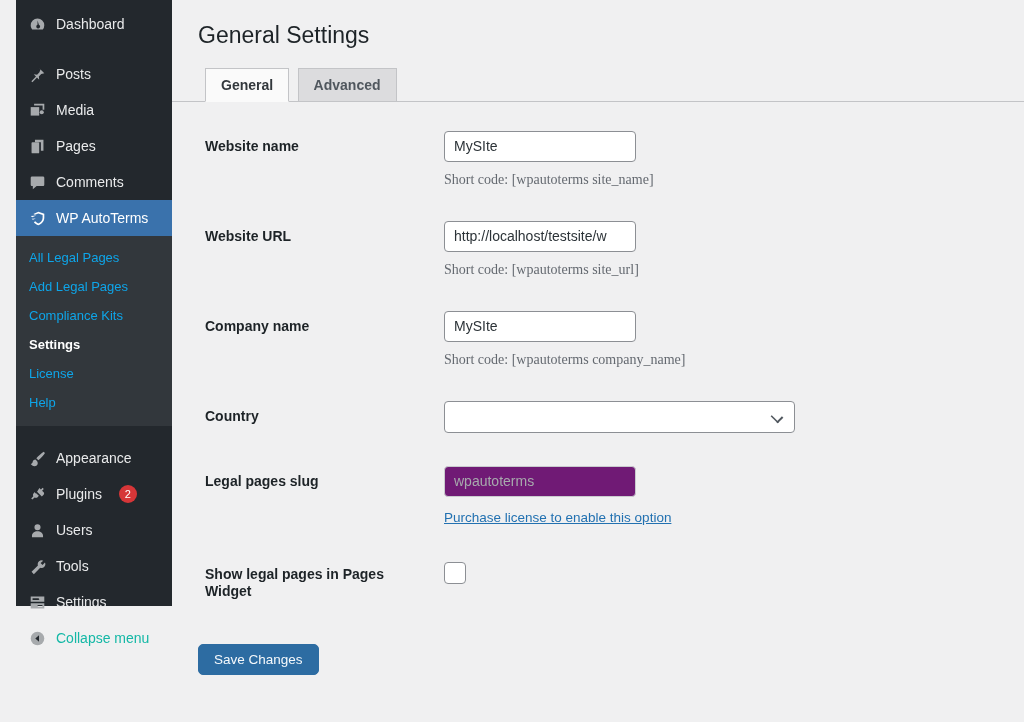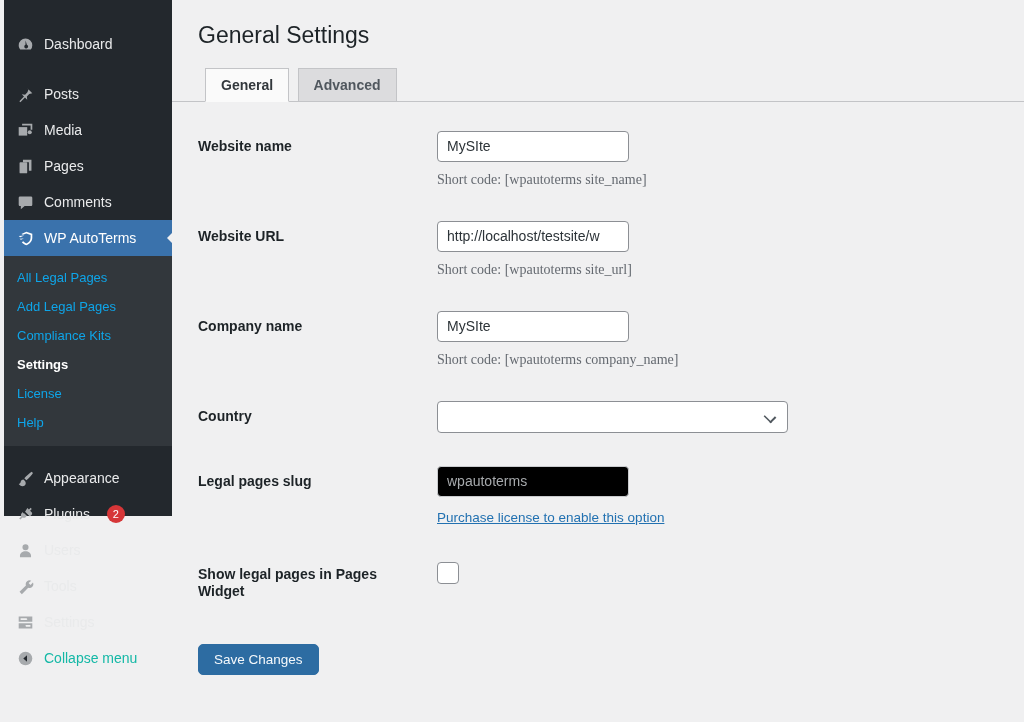--- a/index.html
+++ b/index.html
@@ -1,20 +1,20 @@
 <!DOCTYPE html>
 <html><head>
 <meta charset="utf-8">
 <style>
   * { box-sizing: border-box; margin: 0; padding: 0; }
   html,body { width:1024px; height:722px; overflow:hidden; }
   body { font-family:"Liberation Sans", sans-serif; background:#f0f0f1; color:#1d2327; }
 
   
-  .sidebar { position:absolute; left:4px; top:0; width:172px; height:516px; background:#23282d; padding-top:26px; }
+  .sidebar { position:absolute; left:16px; top:0; width:172px; height:606px; background:#23282d; padding-top:6px; }
   .menu-item { display:flex; align-items:center; gap:10px; padding:9px 10px 9px 12px; font-size:14px; color:#e9eaeb; cursor:pointer; position:relative; }
   .menu-item .micon { width:18px; height:18px; flex:0 0 18px; color:#a7aaad; display:flex; align-items:center; justify-content:center; }
   .menu-item .micon svg { width:17px; height:17px; fill:currentColor; }
   .menu-item.active { background:#3a72ac; color:#fff; }
   .menu-item.active .micon { color:#fff; }
   .menu-item.active::after { content:""; position:absolute; right:0; top:50%; margin-top:-9px;
       border:9px solid transparent; border-right-color:#f0f0f1; border-left-width:0; }
   .menu-sep { height:14px; }
   .submenu { background:#32373c; padding:7px 0 9px; }
   .submenu-item { padding:7px 12px 7px 13px; font-size:13px; color:#0ea5e9; cursor:pointer; }
@@ -24,27 +24,27 @@
   .collapse-item { color:#14b8a6; }
 
   
   .content { position:absolute; left:172px; top:0; width:852px; height:722px; background:#f0f0f1; }
   .page-title { font-size:23px; font-weight:400; color:#1d2327; padding:21px 0 0 26px; line-height:1.3; }
   .tabbar { margin-top:17px; border-bottom:1px solid #c3c4c7; padding-left:33px; }
   .tab { display:inline-block; padding:8px 15px; font-size:14px; font-weight:700; color:#50575e;
       background:#dcdcde; border:1px solid #c3c4c7; margin:0 4px -1px 0; cursor:pointer; position:relative; }
   .tab.active { background:#fafafa; border-bottom-color:#fafafa; color:#32373c; z-index:2; }
 
-  .form { padding:29px 0 0 26px; }
+  .form { padding:29px 0 0 26px;margin-left:7px; }
   .row { display:flex; margin-bottom:33px; }
   .row-label { width:239px; flex:0 0 239px; font-size:14px; font-weight:700; color:#1d2327; padding-top:7px; line-height:1.25; padding-right:20px; }
   .row-field { flex:1; }
   .txt { width:192px; height:31px; border:1px solid #8c8f94; border-radius:4px; background:#fff;
       padding:0 9px; font-size:14px; color:#2c3338; font-family:"Liberation Sans",sans-serif; }
-  .txt:disabled, .txt.disabled { background:#000000; border-color:#c9cbce; color:#a7aaad; }
+  .txt:disabled, .txt.disabled { background:#701a75; border-color:#c9cbce; color:#a7aaad; }
   .txt::placeholder { color:#a7aaad; }
   .shortcode { margin-top:10px; font-size:14px; color:#646970;font-family:Liberation Serif, serif; }
   .select-wrap { position:relative; width:351px; }
   .select-box { width:351px; height:32px; border:1px solid #8c8f94; border-radius:4px; background:#fff; cursor:pointer; }
   .select-wrap::after { content:""; position:absolute; right:13px; top:11px; width:8px; height:8px;
       border-right:2px solid #50575e; border-bottom:2px solid #50575e; transform:rotate(45deg) scale(1,.8); pointer-events:none; }
   .license-link { display:inline-block; margin-top:13px; font-size:13.5px; color:#2271b1; text-decoration:underline; cursor:pointer; }
   .note { margin-top:9px; font-size:13.5px; color:#3c434a; }
   .checkbox { display:inline-block; width:22px; height:22px; border:1px solid #8c8f94; border-radius:4px; background:#fff; margin-top:3px; cursor:pointer; }
   .row-checkbox { margin-bottom:0; }

